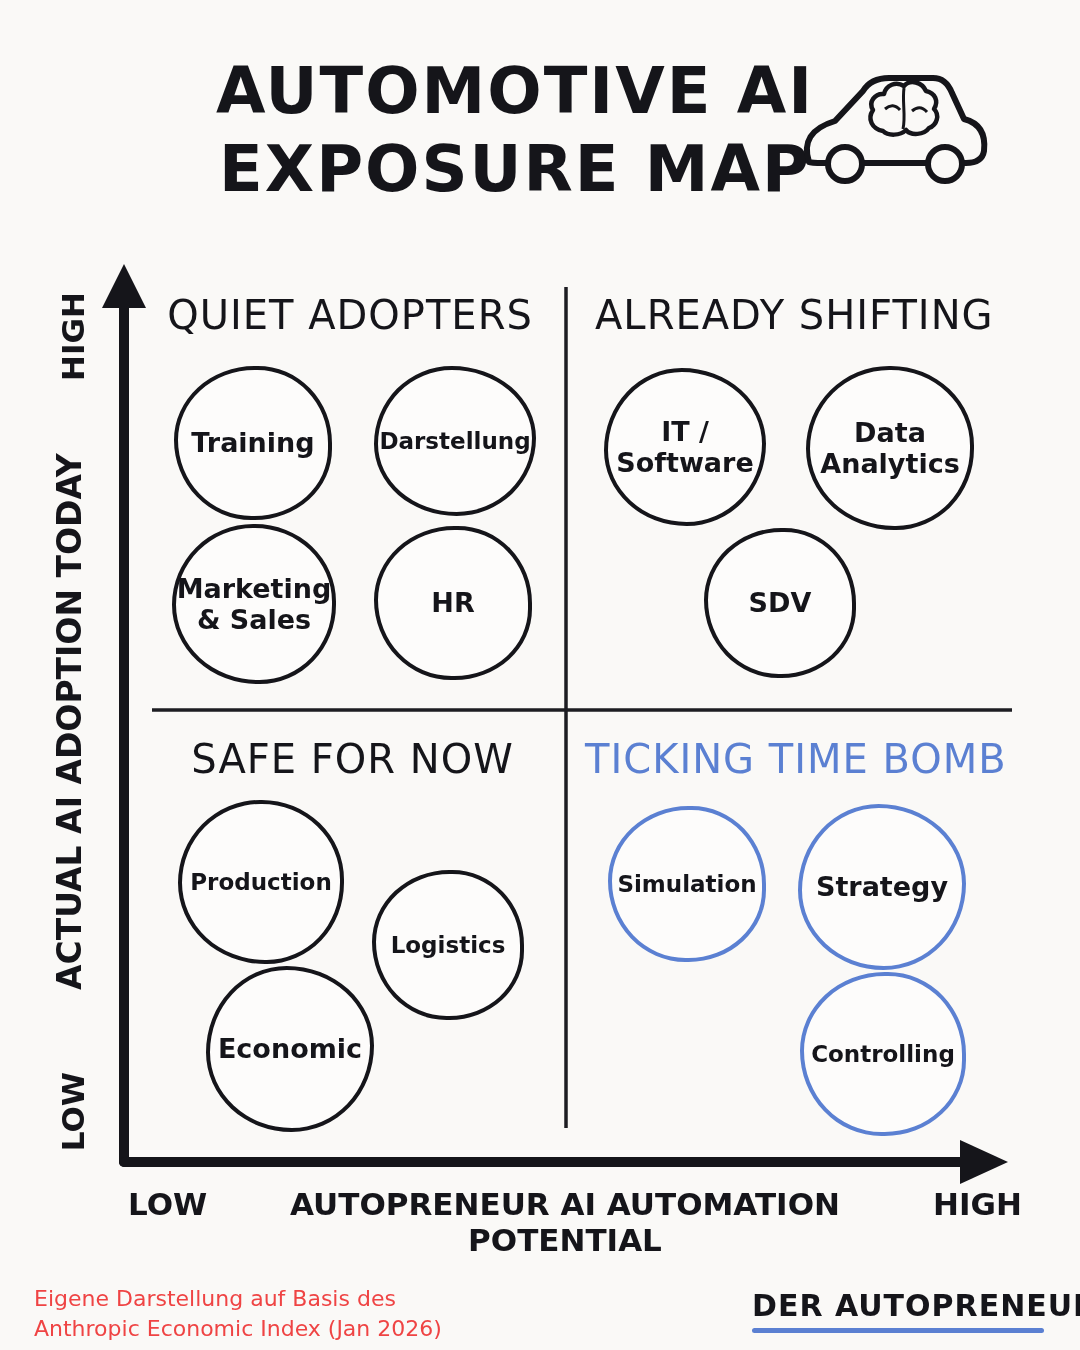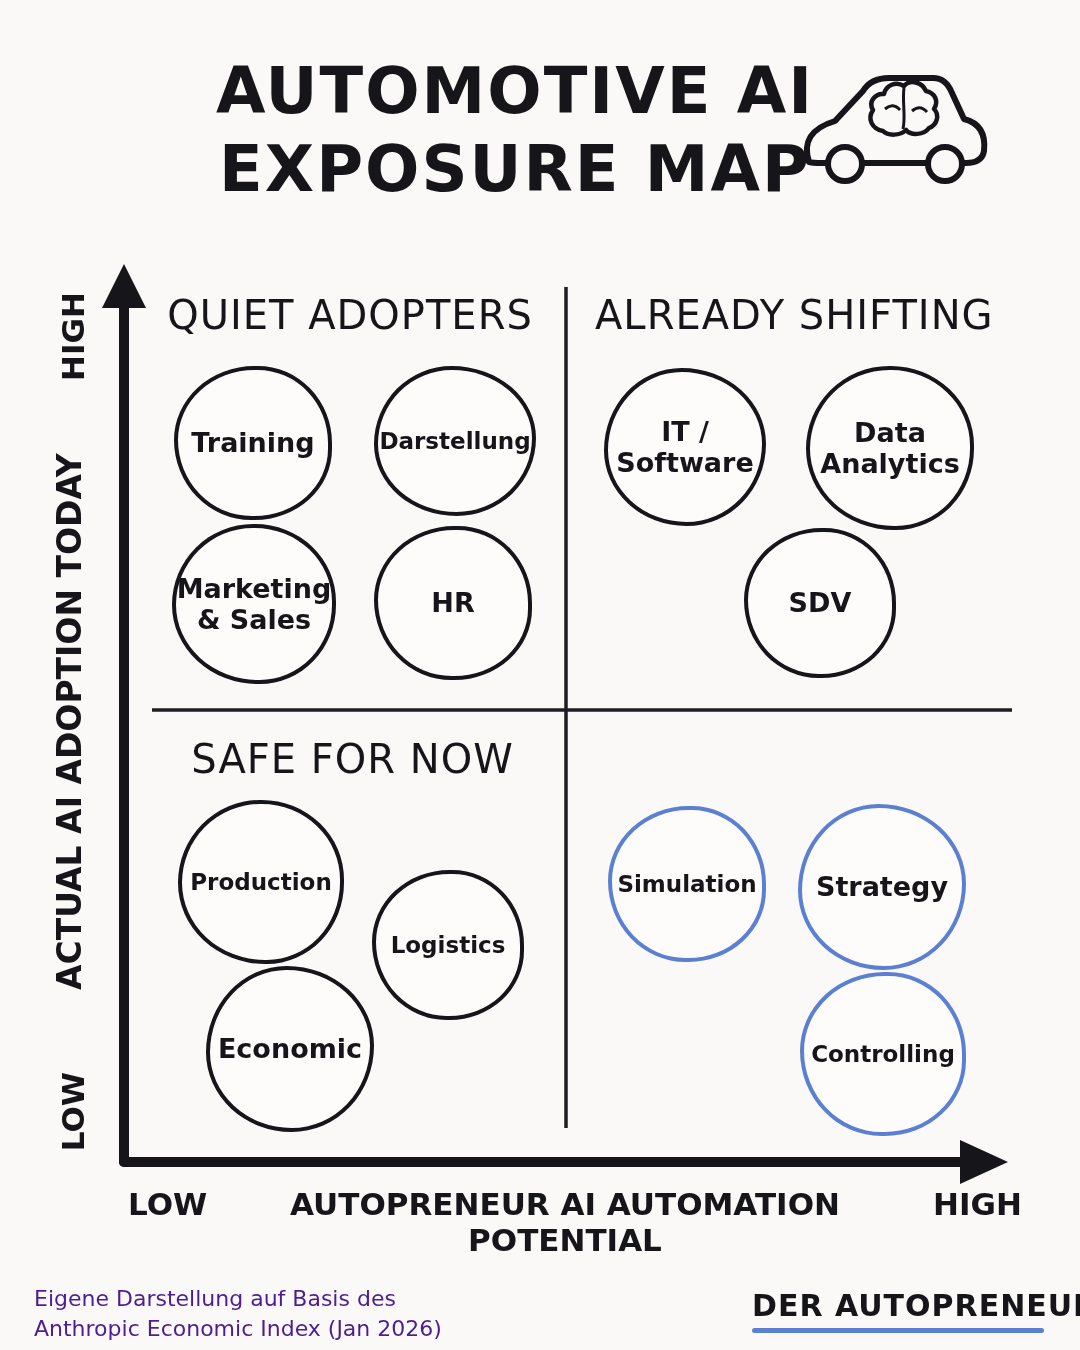--- a/index.html
+++ b/index.html
@@ -74,21 +74,21 @@
     padding:8px;
   }
   .bubble.small{font-size:23px;}
   .bubble.blue{border-color:var(--accent);}
   .r1{border-radius:52% 48% 50% 50% / 49% 51% 47% 53%;}
   .r2{border-radius:48% 52% 49% 51% / 52% 48% 52% 48%;}
   .r3{border-radius:50% 50% 47% 53% / 51% 49% 50% 50%;}
   
   .source{
     position:absolute;left:34px;top:1284px;
-    font-size:22px;line-height:1.35;color:#4c1d95;
+    font-size:22px;line-height:1.35;color:#ef4444;
   }
   .brand{
     position:absolute;left:752px;top:1288px;
     font-weight:bold;font-size:30px;letter-spacing:1px;color:var(--ink);
     white-space:nowrap;
   }
   .brand-underline{
     position:absolute;left:752px;top:1328px;
     width:292px;height:5px;background:var(--accent);border-radius:3px;
   }
@@ -126,29 +126,30 @@
   <div class="vlabel main">ACTUAL AI ADOPTION TODAY</div>
   <div class="vlabel low">LOW</div>
 
   <div class="xlabel low">LOW</div>
   <div class="xlabel main">AUTOPRENEUR AI AUTOMATION POTENTIAL</div>
   <div class="xlabel high">HIGH</div>
 
   <div class="qtitle q1">QUIET ADOPTERS</div>
   <div class="qtitle q2">ALREADY SHIFTING</div>
   <div class="qtitle q3">SAFE FOR NOW</div>
+  <div class="qtitle q4">TICKING TIME BOMB</div>
 
   <div class="bubble r1" style="left:174px;top:366px;width:158px;height:154px;">Training</div>
   <div class="bubble r2 small" style="left:374px;top:366px;width:162px;height:150px;">Darstellung</div>
   <div class="bubble r3" style="left:172px;top:524px;width:164px;height:160px;">Marketing &amp; Sales</div>
   <div class="bubble r1" style="left:374px;top:526px;width:158px;height:154px;">HR</div>
 
   <div class="bubble r2" style="left:604px;top:368px;width:162px;height:158px;">IT / Software</div>
   <div class="bubble r3" style="left:806px;top:366px;width:168px;height:164px;">Data Analytics</div>
-  <div class="bubble r1" style="left:744px;top:528px;width:152px;height:150px;">SDV</div>
+  <div class="bubble r1" style="left:704px;top:528px;width:152px;height:150px;">SDV</div>
 
   <div class="bubble r3 small" style="left:178px;top:800px;width:166px;height:164px;">Production</div>
   <div class="bubble r1 small" style="left:372px;top:870px;width:152px;height:150px;">Logistics</div>
   <div class="bubble r2" style="left:206px;top:966px;width:168px;height:166px;">Economic</div>
 
   <div class="bubble r1 blue small" style="left:608px;top:806px;width:158px;height:156px;">Simulation</div>
   <div class="bubble r2 blue" style="left:798px;top:804px;width:168px;height:166px;">Strategy</div>
   <div class="bubble r1 blue small" style="left:800px;top:972px;width:166px;height:164px;">Controlling</div>
 
   <div class="source">

